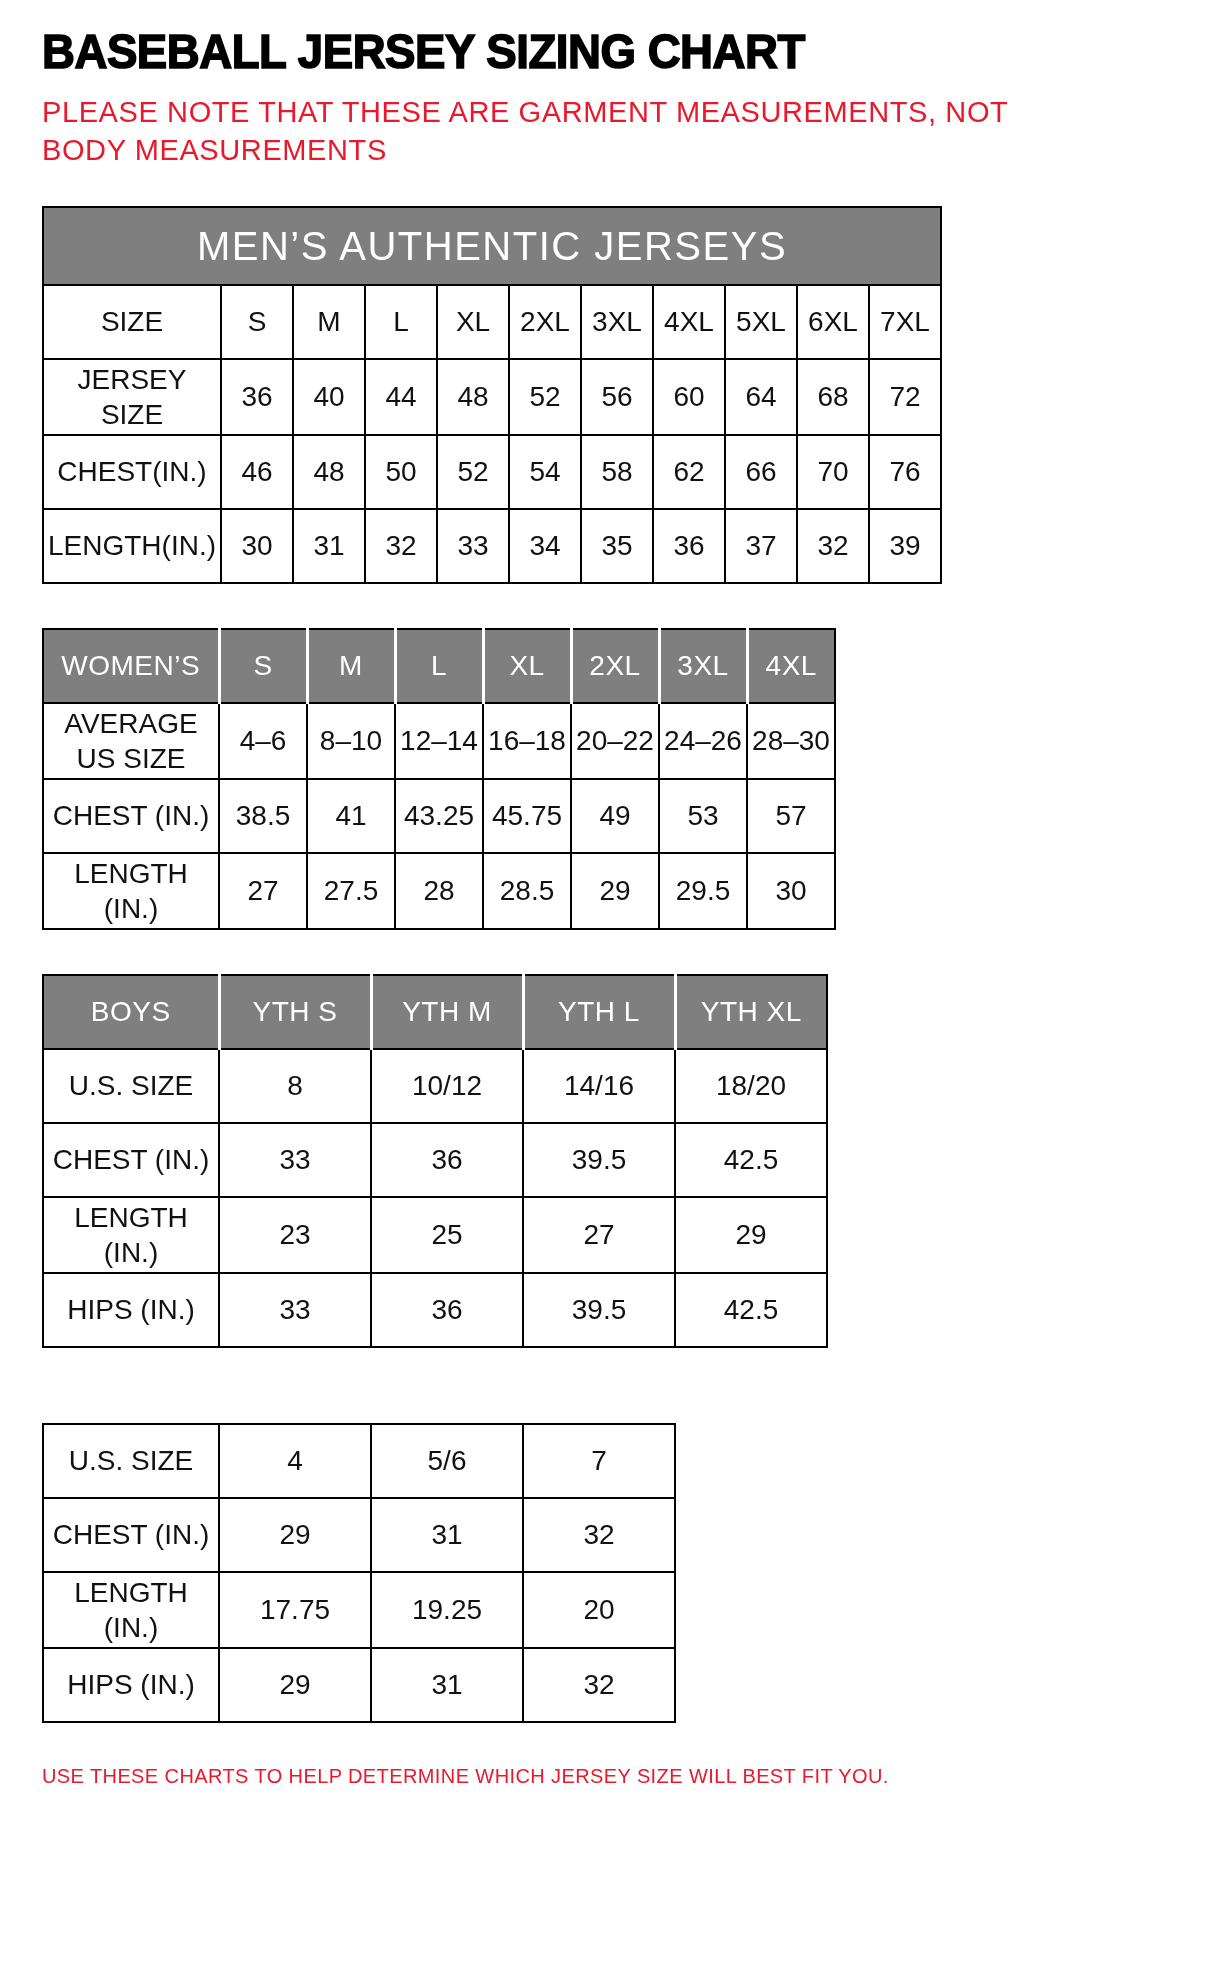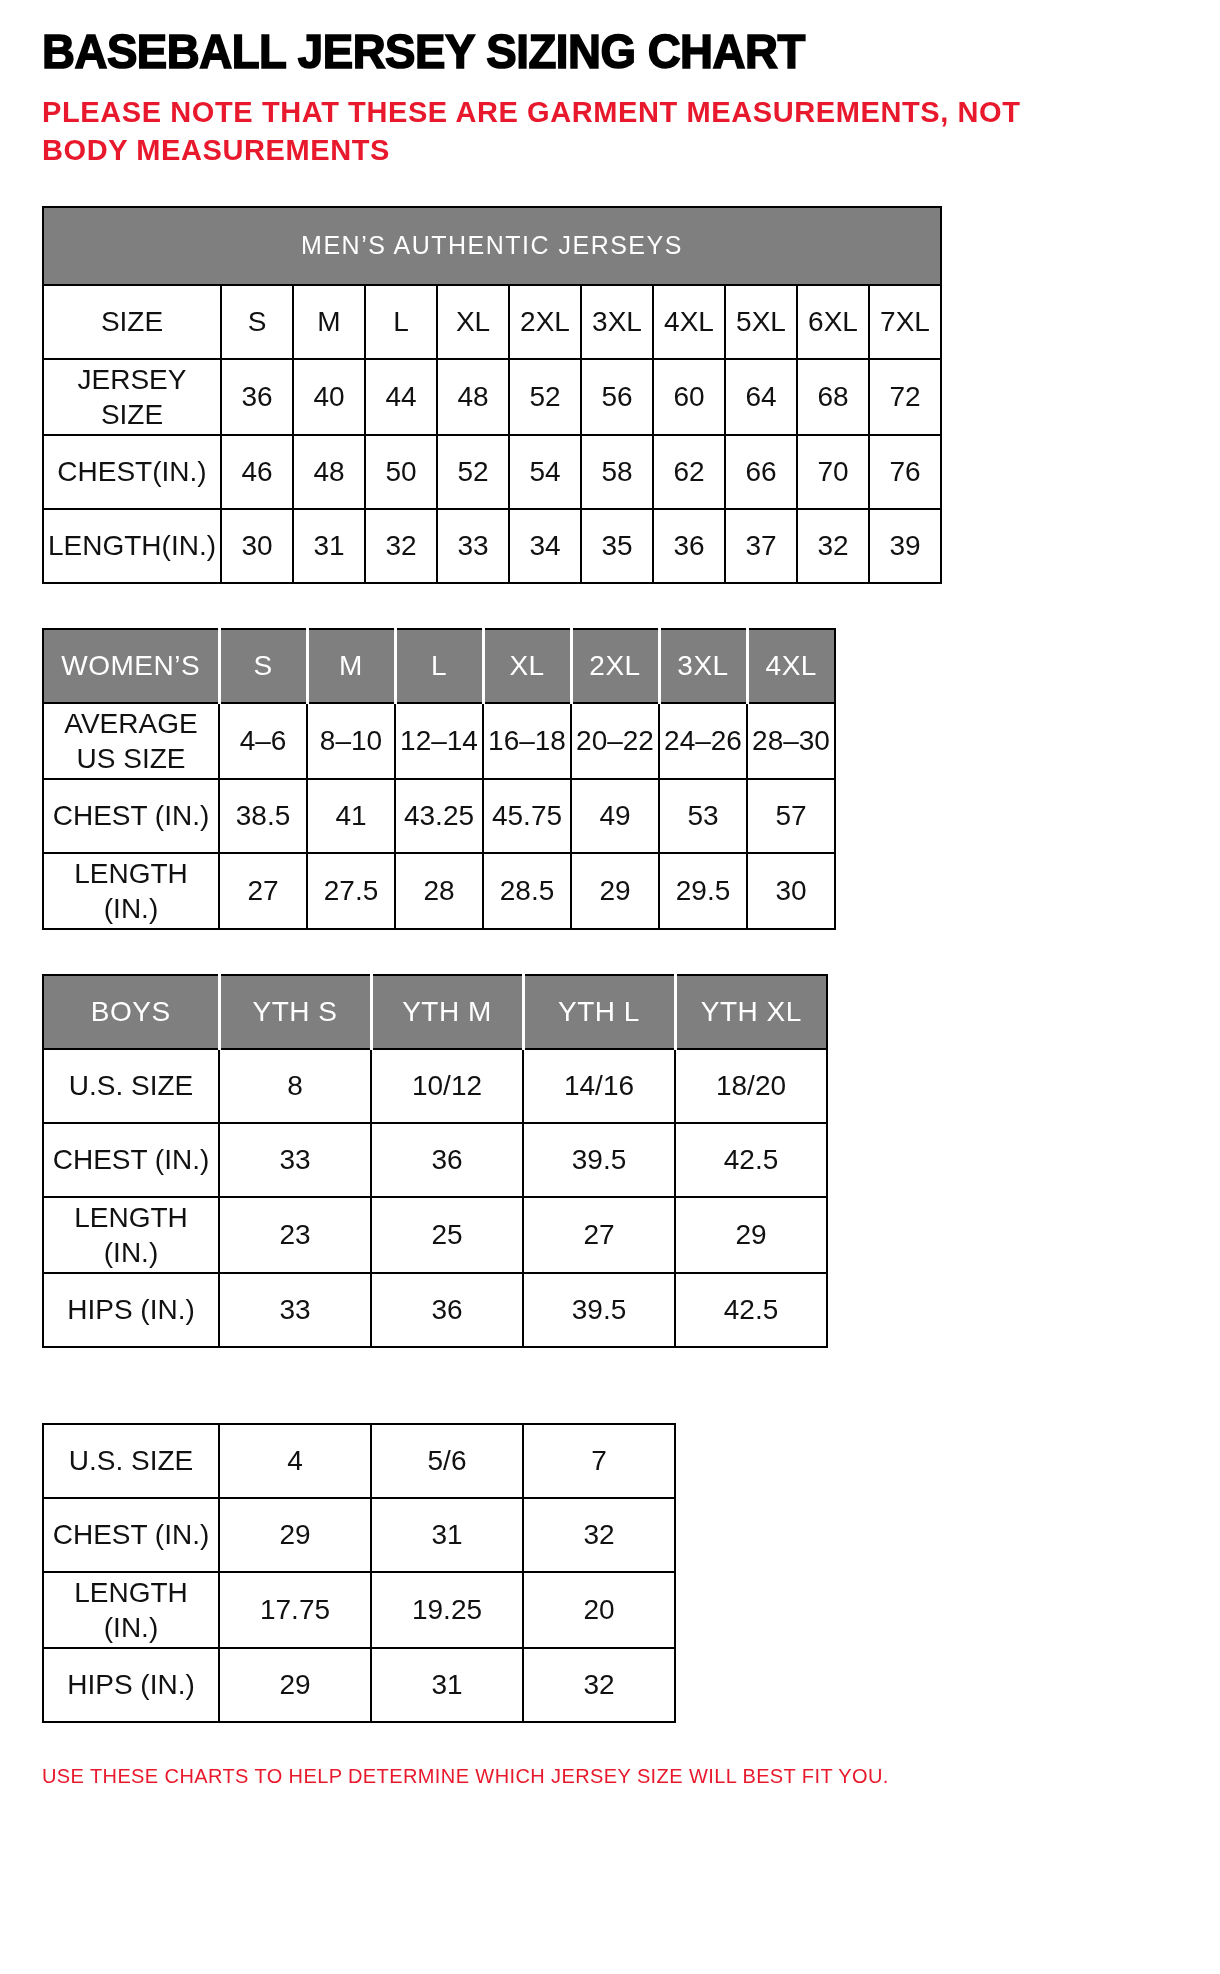--- a/index.html
+++ b/index.html
@@ -25,21 +25,21 @@
     white-space: nowrap;
   }
 
   .note {
     margin: 0 0 36px 0;
     max-width: 1010px;
     color: var(--accent-red, #e8192c);
     font-size: 29px;
     line-height: 1.32;
     letter-spacing: 0.6px;
-    font-weight: 700;
+    font-weight: 400;
   }
 
   .tbl { margin: 0 0 44px 0; }
   .tbl-womens { }
   .tbl-boys { margin-bottom: 75px; }
   .tbl-preschool { margin-bottom: 0; }
 
   table.size-table {
     border-collapse: collapse;
     table-layout: fixed;
@@ -58,21 +58,21 @@
   }
   .size-table col.col-label { width: 176px; }
   .tbl-mens col.col-data { width: 72px; }
   .tbl-womens col.col-data { width: 88px; }
   .tbl-boys col.col-data { width: 152px; }
   .tbl-preschool col.col-data { width: 152px; }
 
   .size-table tr.banner-row th {
     background: var(--header-gray, #7f7f7f);
     color: #ffffff;
-    font-size: 25px;
+    font-size: 40px;
     letter-spacing: 1.5px;
     height: 78px;
   }
   .size-table tr.header-row th {
     background: var(--header-gray, #7f7f7f);
     color: #ffffff;
     letter-spacing: 0.5px;
   }
   
   .size-table tr.header-row th + th { border-left: 3px solid #ffffff; }

